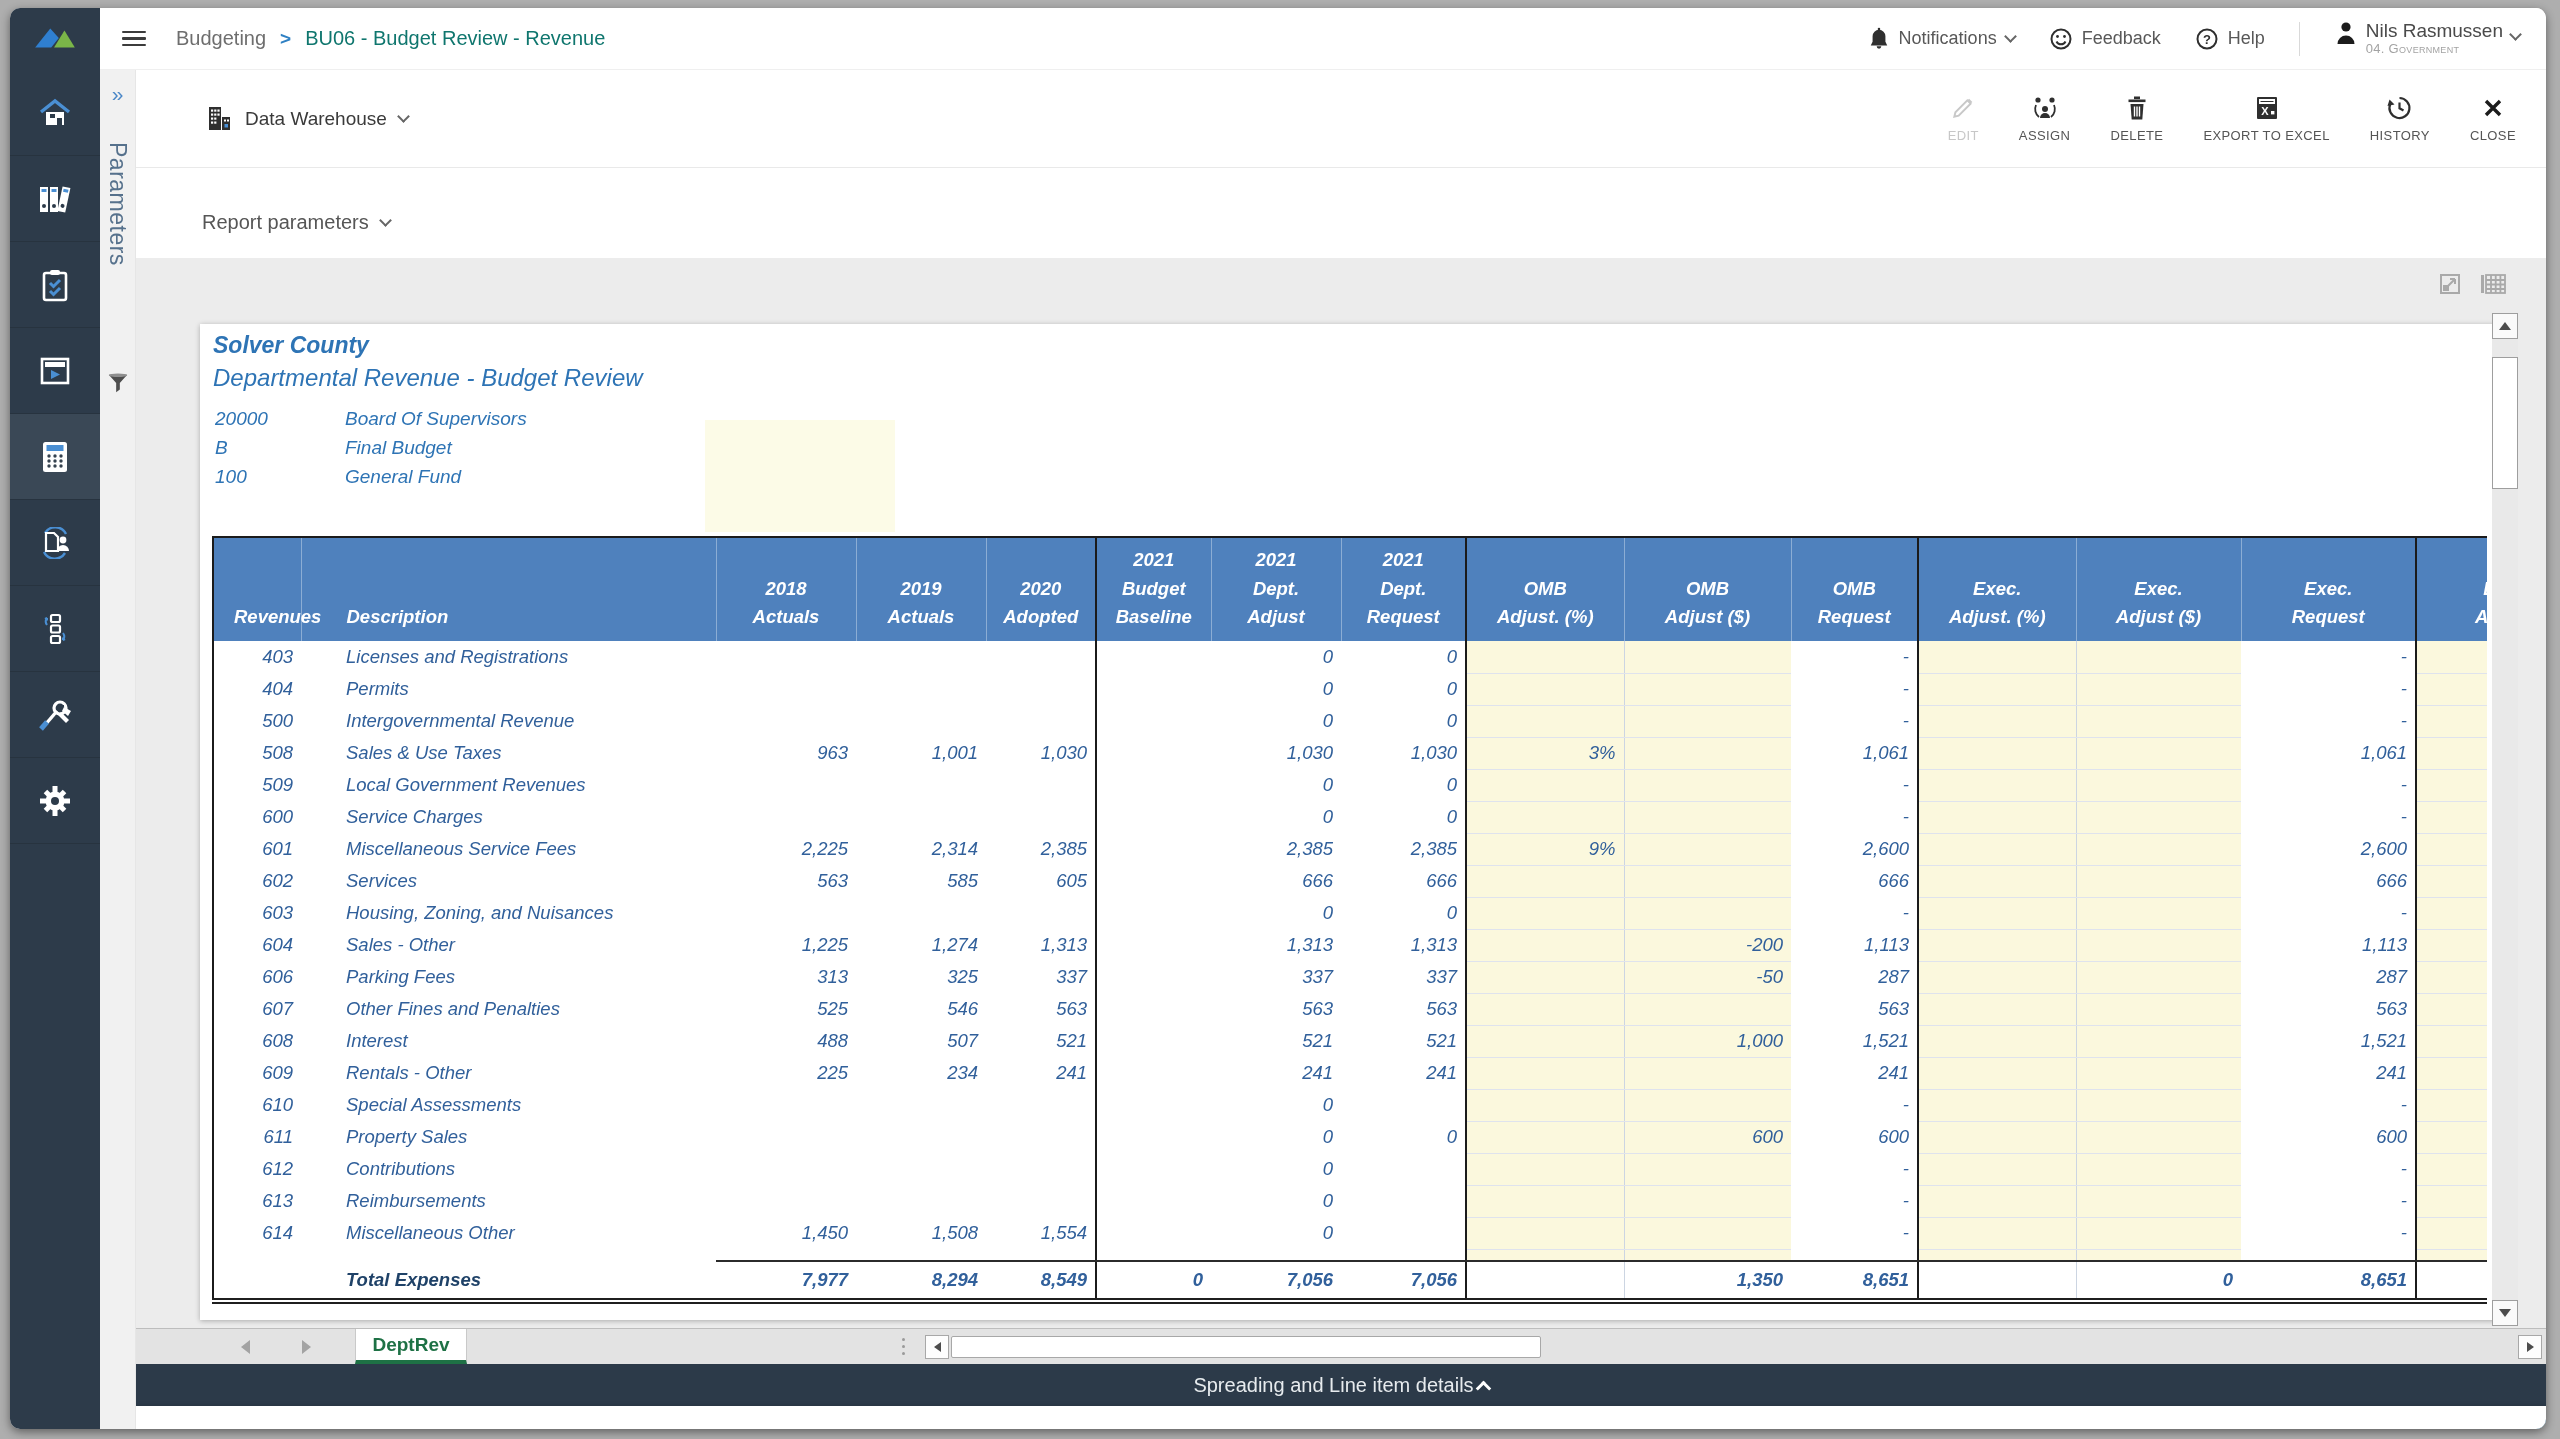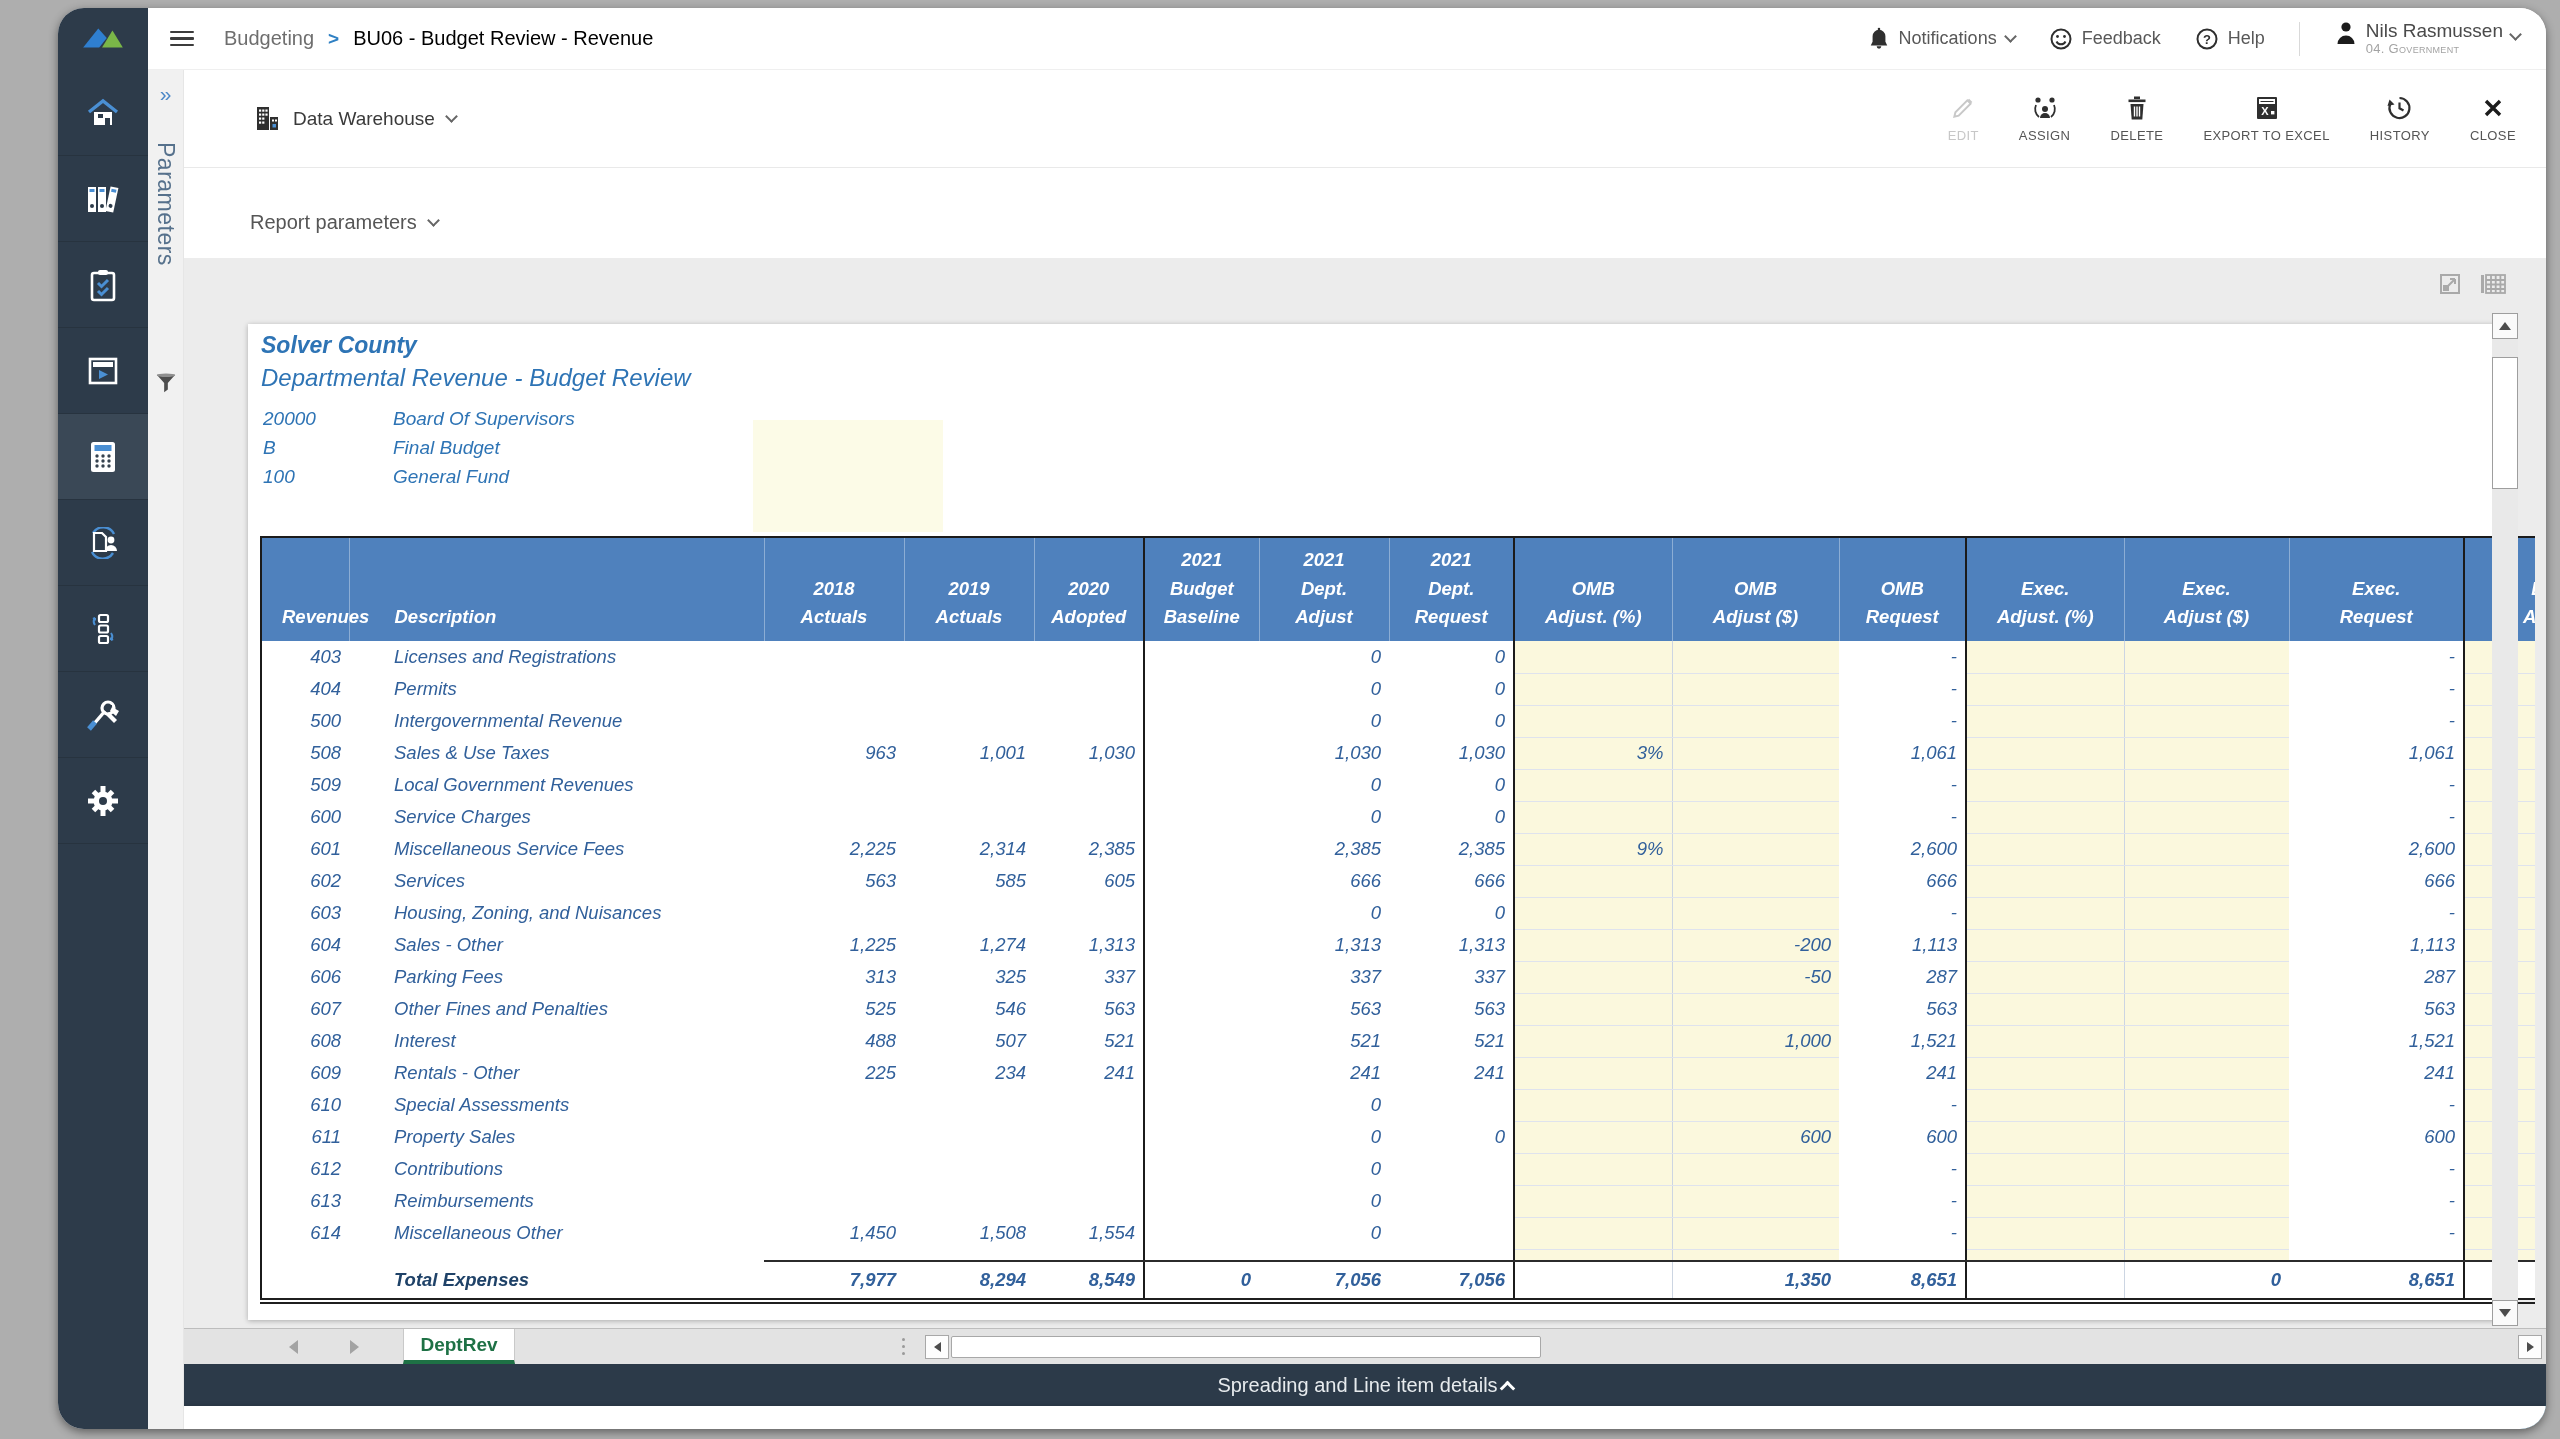--- a/index.html
+++ b/index.html
@@ -1,35 +1,35 @@
 <!DOCTYPE html>
 <html><head>
 <meta charset="utf-8">
 <style>
   * { margin:0; padding:0; box-sizing:border-box; }
   html,body { width:2560px; height:1439px; overflow:hidden; background:#aeaeae;
     font-family:"Liberation Sans", sans-serif; }
   .window { position:absolute; left:10px; top:8px; right:14px; bottom:10px;
-    border-radius:26px; background:#fff; overflow:hidden; box-shadow:0 3px 10px rgba(0,0,0,.45);
-    display:grid; grid-template-columns:90px 1fr;margin-left:48px; }
+    border-radius:10px; background:#fff; overflow:hidden; box-shadow:0 3px 10px rgba(0,0,0,.45);
+    display:grid; grid-template-columns:90px 1fr; }
   
   .sidebar { background:#2d3b4a; display:flex; flex-direction:column; }
   .logo-box { height:62px; display:flex; align-items:center; justify-content:center; }
   .side-item { height:86px; display:flex; align-items:center; justify-content:center;
     border-bottom:1px solid #27333f; cursor:pointer; }
   .side-item.active { background:#3a4856; }
   .side-fill { flex:1; }
   
   .right-col { display:grid; grid-template-rows:62px 1fr; min-width:0; }
   .topbar { background:#fff; display:flex; align-items:center; padding:0 26px 0 22px; border-bottom:1px solid #efefef; }
   .burger { width:24px; cursor:pointer; margin-right:30px; }
   .burger span { display:block; height:2.5px; background:#3c3c3c; margin:4px 0; border-radius:1px; }
   .crumb { display:flex; align-items:center; gap:14px; font-size:20px; color:#6e6e6e; }
   .crumb .sep { color:#2f80c3; font-weight:bold; font-size:19px; }
-  .crumb .page { color:#000000; }
+  .crumb .page { color:#0f766e; }
   .topbar-right { margin-left:auto; display:flex; align-items:center; gap:34px; }
   .tb-item { display:flex; align-items:center; gap:9px; font-size:18px; color:#585858; cursor:pointer; }
   .chev { width:9px; height:9px; border-right:2px solid #666; border-bottom:2px solid #666;
     transform:rotate(45deg); display:inline-block; margin-top:-4px; }
   .tb-divider { width:1px; height:34px; background:#d9d9d9; }
   .user-box { display:flex; align-items:flex-start; gap:8px; cursor:pointer; }
   .user-text { line-height:1.15; }
   .user-name { font-size:19px; color:#4a4a4a; }
   .user-role { font-size:13px; color:#a3a3a3; font-variant:small-caps; letter-spacing:.3px; }
   

